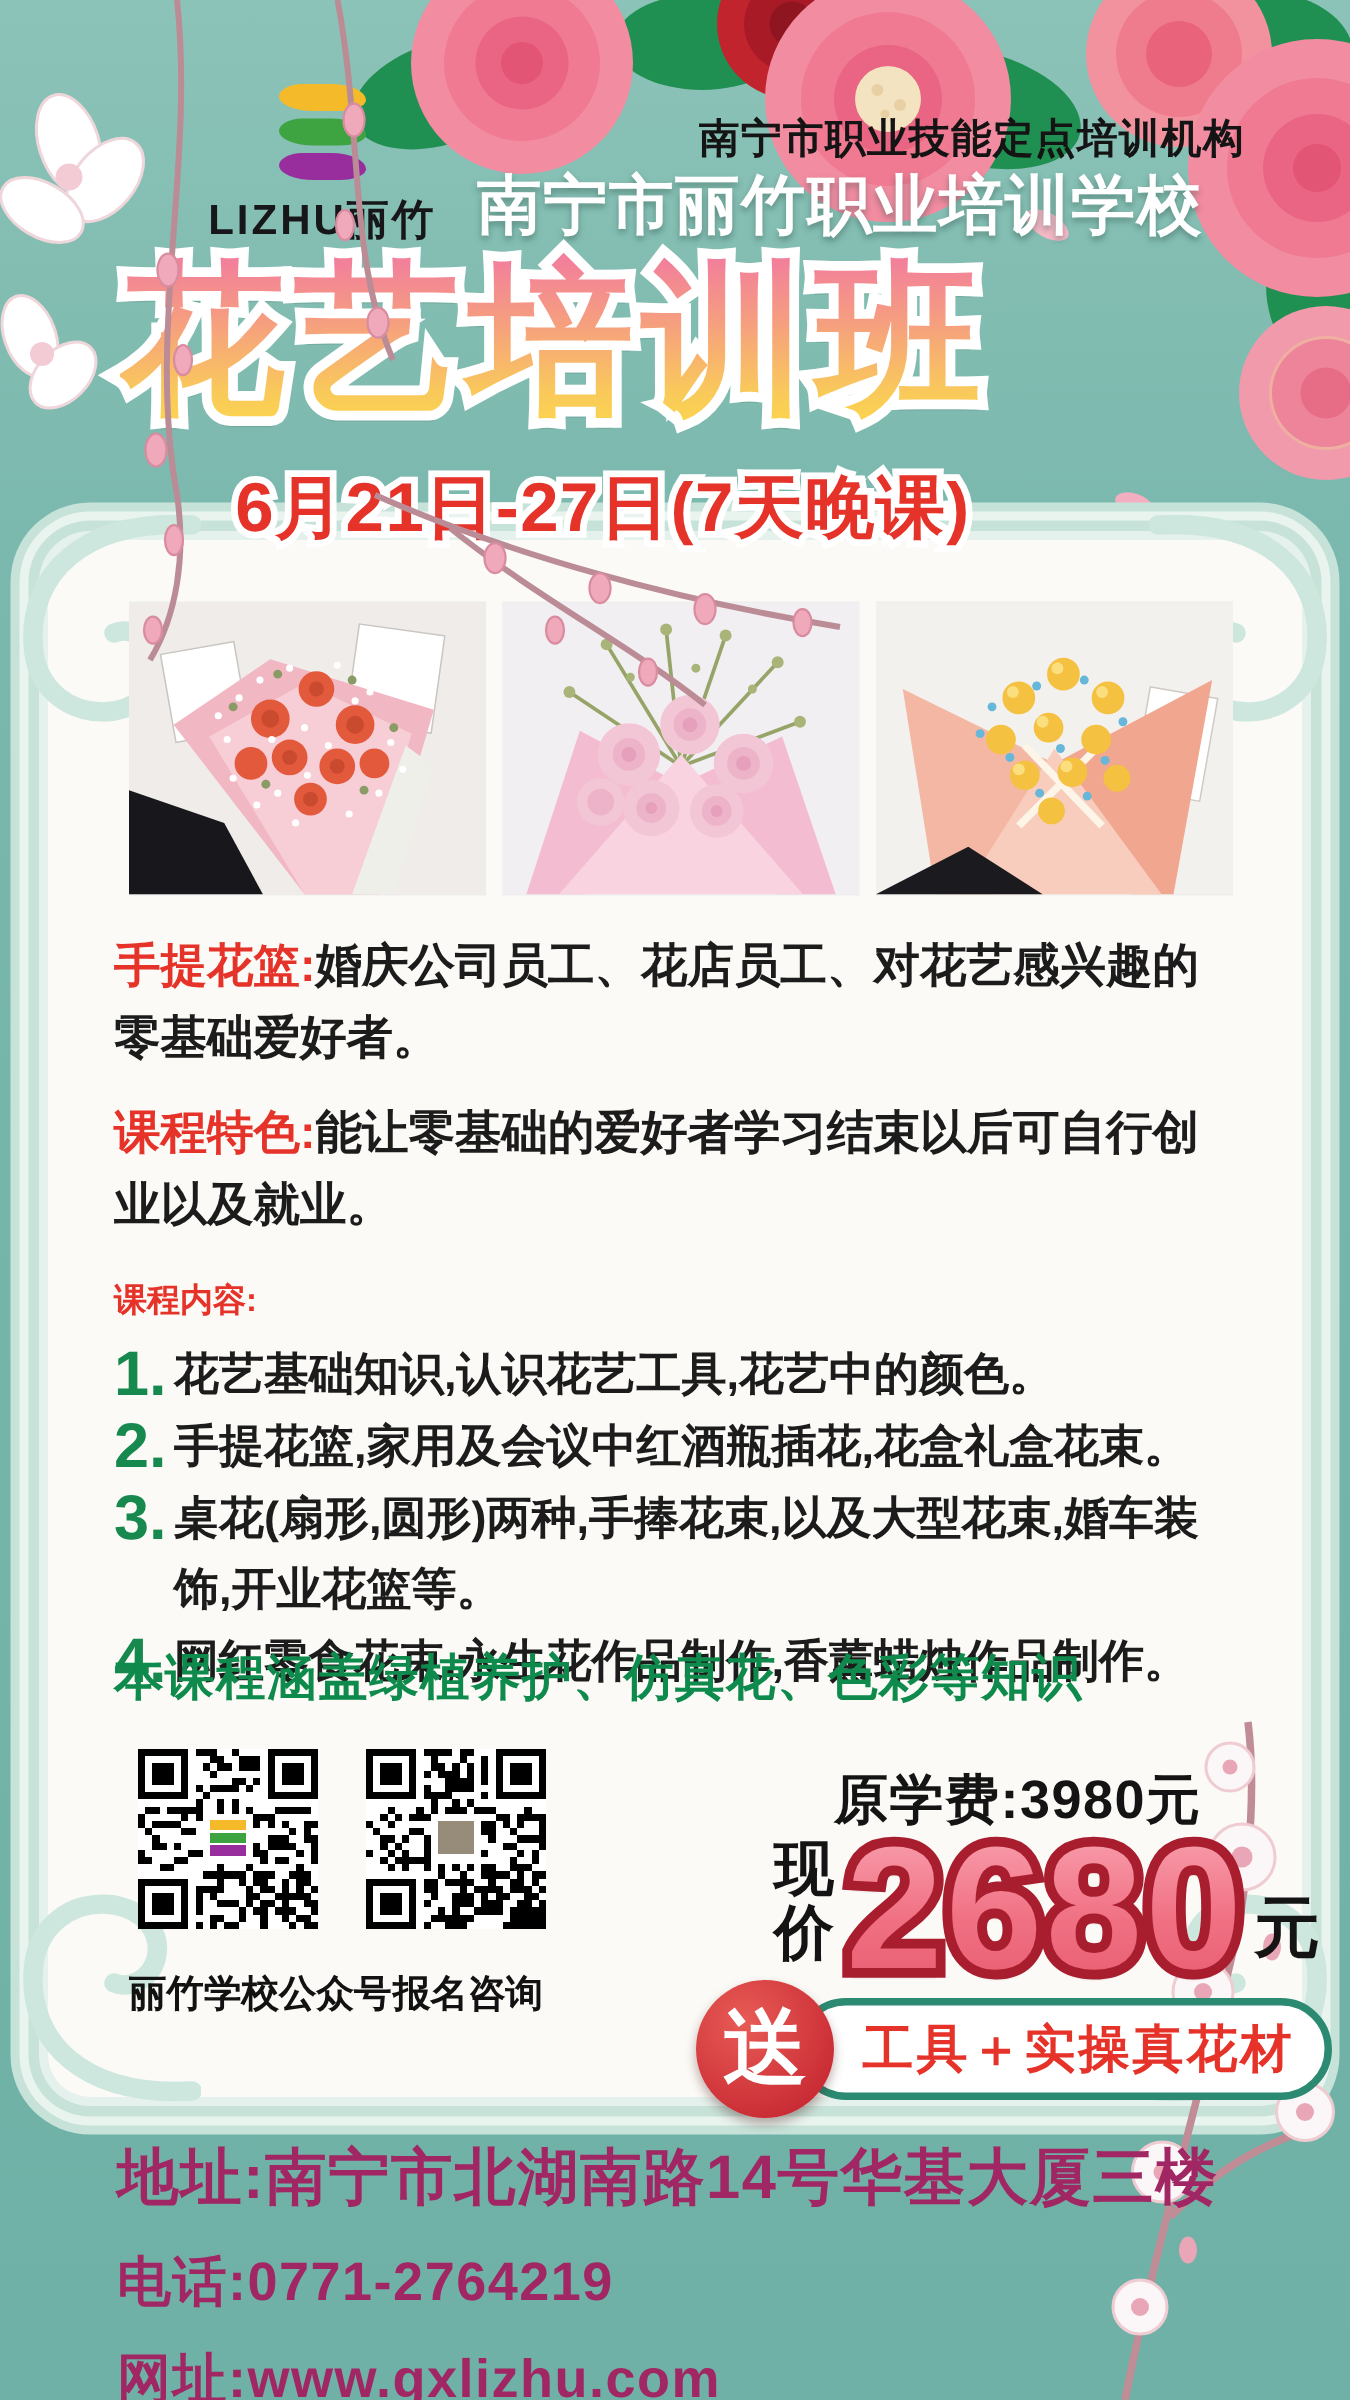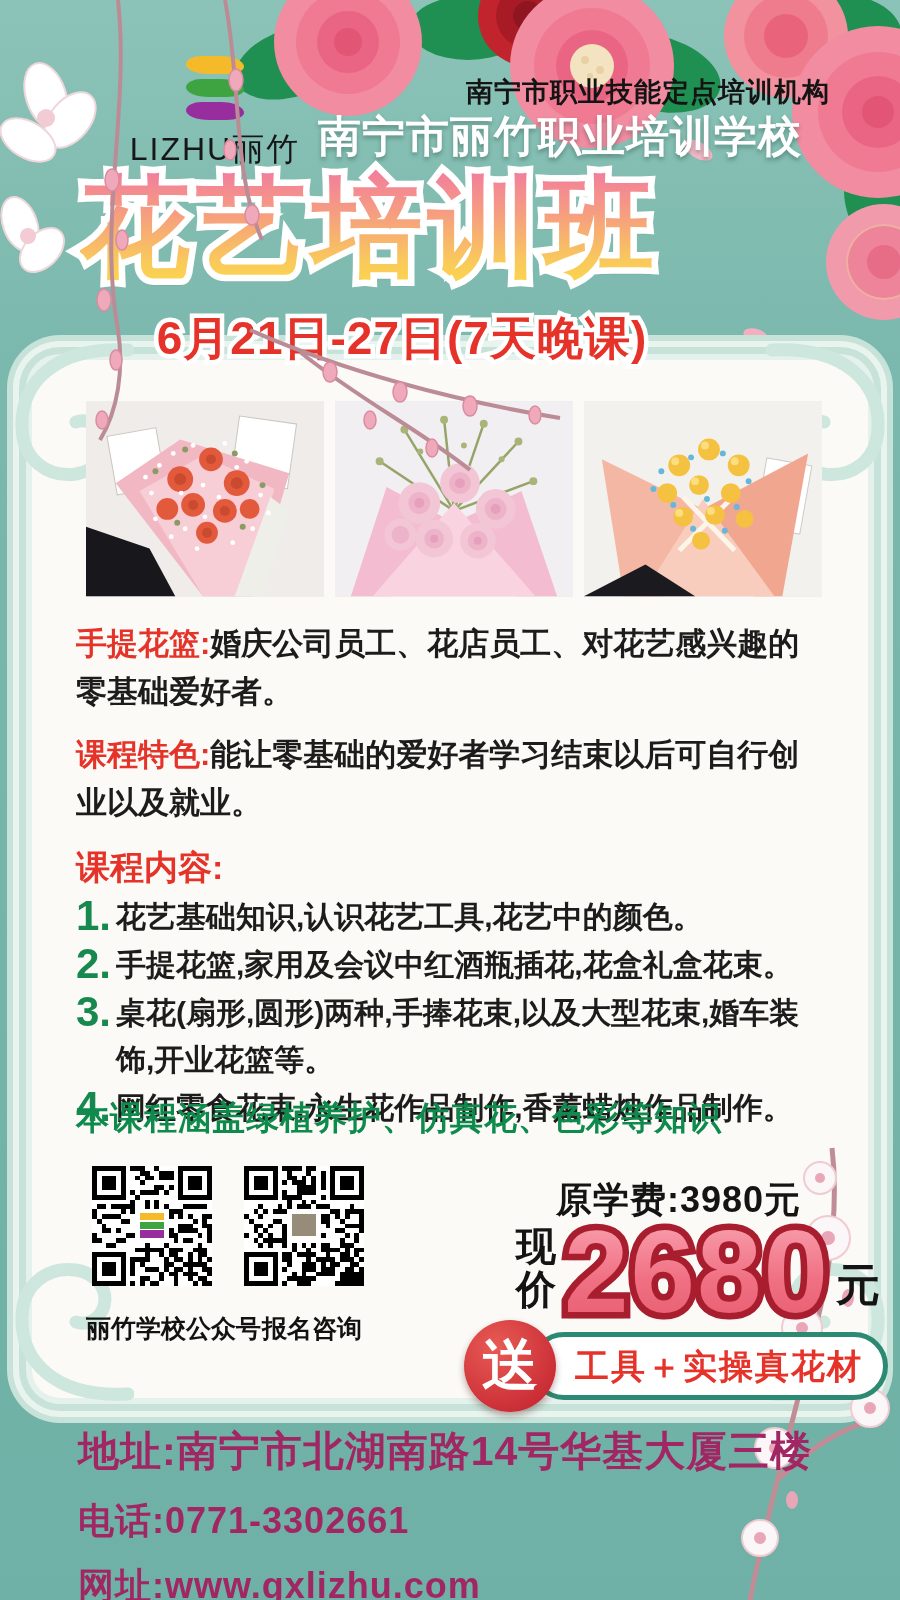--- a/index.html
+++ b/index.html
@@ -14,21 +14,21 @@
   .left-blossoms{left:0;top:0;z-index:4}
   .br-blossoms{right:0;top:1118px;z-index:3}
   .swirl{position:absolute;z-index:2}
   .swirl path{stroke:#CDE7DE;fill:none;stroke-width:13;stroke-linecap:round}
 
   
   .logo{position:absolute;left:100px;top:56px;width:230px;text-align:center;z-index:3}
   .stripes{width:58px;height:64px;margin:0 auto 8px;display:flex;flex-direction:column;gap:5px}
   .stripe{flex:1;border-radius:40% 60% 45% 60% / 70% 90% 60% 80%}
   .s1{background:#F4BA2A}.s2{background:#3EA441}.s3{background:#982D9E}
-  .logo-text{font-size:32px;font-weight:400;color:#17171a;letter-spacing:2px}
+  .logo-text{font-size:28px;font-weight:700;color:#17171a;letter-spacing:2px}
   .org-line{position:absolute;top:74px;left:290px;width:540px;text-align:right;
     font-size:27px;font-weight:800;color:#141414;letter-spacing:1px;z-index:3}
   .school-name{position:absolute;top:108px;left:260px;width:600px;text-align:center;
     font-size:43px;font-weight:900;color:#fff;letter-spacing:1px;
     text-shadow:0 3px 4px rgba(35,70,60,.4);z-index:3}
 
   
   .main-title{position:absolute;top:164px;left:0;width:740px;text-align:center;
     font-size:110px;font-weight:900;letter-spacing:6px;line-height:1.15;z-index:3}
   .t-stroke{position:absolute;left:0;right:0;top:0;color:#fff;
@@ -48,21 +48,21 @@
     box-shadow:0 0 0 6px #E4F1EC,0 0 0 13px #C7E3D9,0 0 0 19px #E9F4EF,0 0 0 25px #C7E3D9;}
 
   
   .photos{position:absolute;left:86px;top:401px;width:736px;display:flex;gap:11px;z-index:3}
   .photo{width:238px;height:196px;overflow:hidden;background:#eee;flex:none}
 
   
   .sections{position:absolute;left:76px;top:620px;width:750px;z-index:3}
   .sec{font-size:31px;line-height:48px;color:#1c1c1c;font-weight:600;margin-bottom:15px;letter-spacing:0}
   .sec .h{color:#E6332A;font-weight:900}
-  .content-label{font-size:34px;color:#E6332A;font-weight:900;line-height:50px}
+  .content-label{font-size:22px;color:#E6332A;font-weight:900;line-height:50px}
   .li{display:flex;margin:1px 0}
   .li .num{color:#17894E;font-size:42px;font-weight:900;line-height:46px;width:40px;flex:none}
   .li .txt{font-size:30px;line-height:47px;font-weight:600;color:#1c1c1c}
   .coverage{position:absolute;left:76px;top:1096px;width:750px;text-align:left;
     font-size:33px;font-weight:900;color:#0E8A4C;letter-spacing:1px;z-index:3}
 
   
   .qr{position:absolute;width:120px;height:120px;z-index:3;background:#fff}
   .qr1{left:92px;top:1166px}.qr2{left:244px;top:1166px}
   .qr-label{position:absolute;top:1312px;font-size:25px;font-weight:800;color:#121212;z-index:3}
@@ -849,17 +849,17 @@
     <div class="unit">元</div>
   </div>
 
   <div class="gift-row">
     <div class="gift-badge">送</div>
     <div class="gift-pill">工具＋实操真花材</div>
   </div>
 
   <div class="contact">
     <div class="addr">地址:南宁市北湖南路14号华基大厦三楼</div>
-    <div class="phone">电话:0771-3302661</div>
+    <div class="phone">电话:0771-2764219</div>
     <div class="web">网址:www.gxlizhu.com</div>
   </div>
 
 </div>
 
 </body></html>

